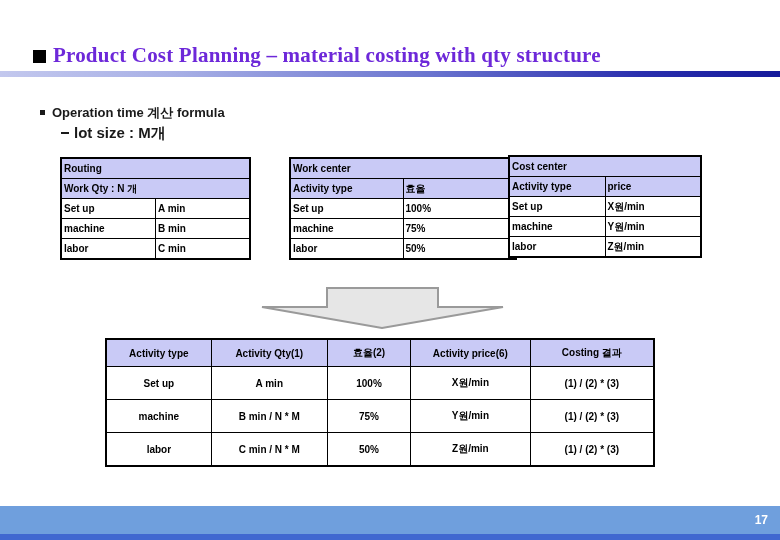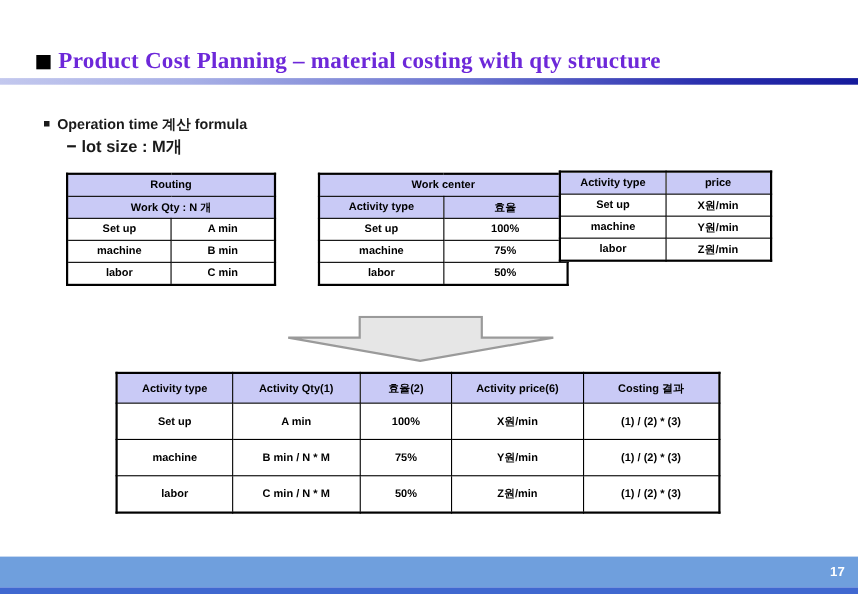--- a/index.html
+++ b/index.html
@@ -88,21 +88,21 @@
     border-collapse: collapse;
     table-layout: fixed;
     border: 2px solid #000000;
     background: #ffffff;
   }
   .src-table td {
     border: 1px solid #000000;
     font-size: 10px;
     font-weight: 700;
     color: #000000;
-    text-align: center;
+    text-align: left;
     height: 19px;
     padding: 0 2px;
     white-space: nowrap;
     overflow: hidden;
   }
   .src-table td.hdr {
     background: #c9caf6;
   }
 
   #table-routing { left: 60px; top: 157px; width: 191px; }
@@ -235,20 +235,23 @@
   </tr>
   <tr>
     <td class="c1">labor</td>
     <td class="c2">50%</td>
   </tr>
 </tbody>
   </table>
 
 <table class="src-table" id="table-costcenter">
   <tbody>
+      <tr>
+    <td class="hdr c1" colspan="2">Cost center</td>
+  </tr>
   <tr>
     <td class="hdr c1">Activity type</td>
     <td class="hdr c2">price</td>
   </tr>
   <tr>
     <td class="c1">Set up</td>
     <td class="c2">X원/min</td>
   </tr>
   <tr>
     <td class="c1">machine</td>

